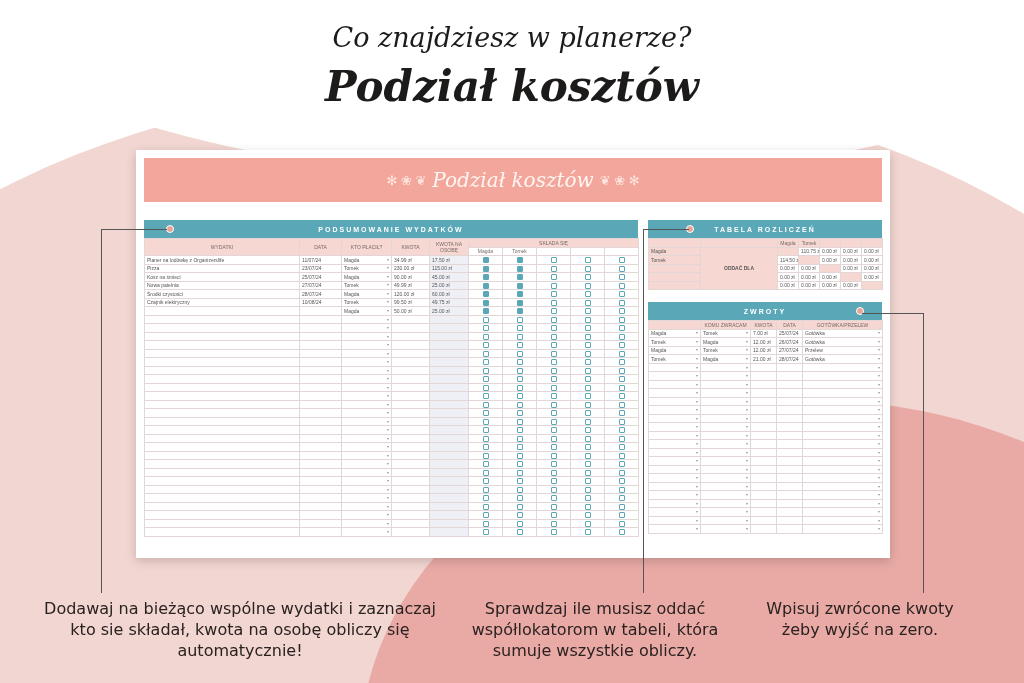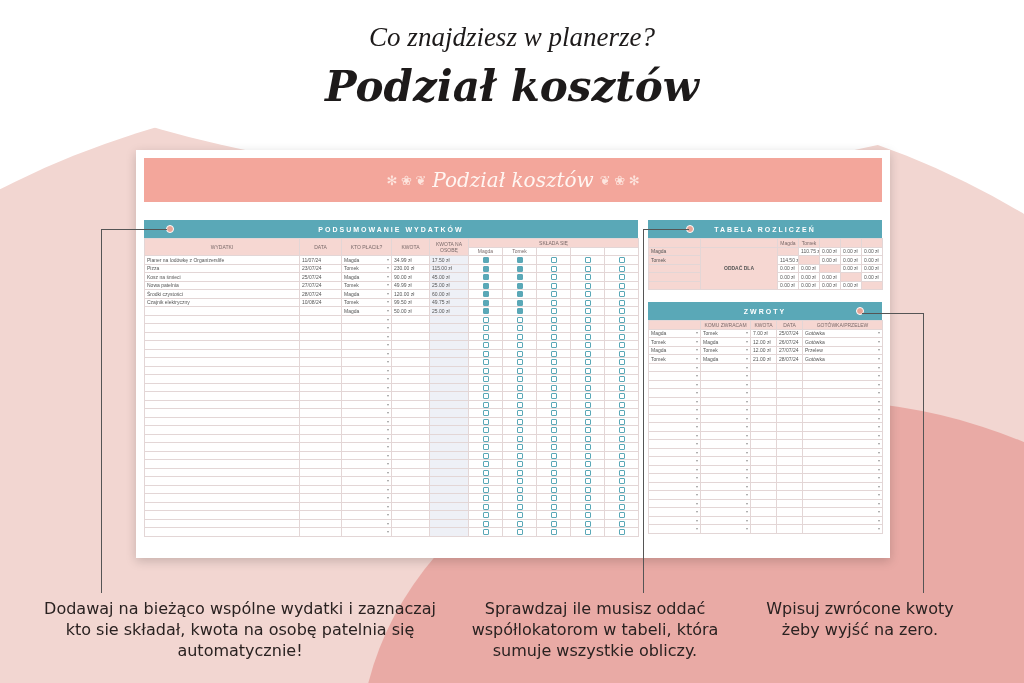--- a/index.html
+++ b/index.html
@@ -5,21 +5,21 @@
   * { box-sizing: border-box; margin: 0; padding: 0; }
   html, body { width: 1024px; height: 683px; overflow: hidden; }
   body { position: relative; background: #ffffff; font-family: "Liberation Sans", sans-serif; color: #2a2221; }
 
   .bg-layer { position: absolute; inset: 0; overflow: hidden; z-index: 0; }
   .blob1 { position: absolute; left: -260px; top: 80px; width: 1500px; height: 900px; border-radius: 50%; background: #f2d6d1; }
   .blob2 { position: absolute; left: 360px; top: 400px; width: 900px; height: 700px; border-radius: 50%; background: #e9aaa5; }
   .blob-white { position: absolute; left: -150px; top: -420px; width: 1400px; height: 600px; border-radius: 50%; background: #ffffff; }
 
   .heading { position: absolute; left: 0; width: 1024px; text-align: center; font-family: "DejaVu Serif", serif; font-style: italic; color: #1d1a1a; z-index: 2; }
-  .heading.sub { top: 22px; font-size: 27px; font-family: Liberation Serif, serif; }
+  .heading.sub { top: 22px; font-size: 27px; }
   .heading.main { top: 62px; font-size: 42px; font-weight: bold; }
 
   .sheet { position: absolute; left: 136px; top: 150px; width: 754px; height: 408px; background: #ffffff; box-shadow: 0 3px 10px rgba(0,0,0,0.18); z-index: 2; overflow: hidden; }
 
   .banner { position: absolute; left: 8px; top: 8px; width: 738px; height: 44px; background: #f3a69b; display: flex; align-items: center; justify-content: center; }
   .banner-title { font-family: "DejaVu Serif", serif; font-style: italic; font-size: 20px; color: #fff6f2; }
   .flower { color: #fff0ea; font-size: 13px; margin: 0 6px; opacity: 0.85; }
 
   .panel-head { position: absolute; background: #5aa8b7; color: #ffffff; font-size: 7px; font-weight: bold; letter-spacing: 2px; display: flex; align-items: center; justify-content: center; height: 18px; }
   .dot { position: absolute; width: 8px; height: 8px; border-radius: 50%; background: #e8a495; border: 1px solid #fff; top: 5px; }
@@ -923,15 +923,15 @@
           </td>
         </tr>
       </tbody>
   </table>
 </div>
 
 <div class="connector" style="left:101px; top:229px; width:66px; height:364px; border-left-width:1px; border-top-width:1px;"></div>
 <div class="connector" style="left:643px; top:229px; width:46px; height:364px; border-left-width:1px; border-top-width:1px;"></div>
 <div class="connector" style="left:862px; top:313px; width:62px; height:280px; border-right-width:1px; border-top-width:1px;"></div>
 
-<div class="caption" style="left:40px; top:598px; width:400px;">Dodawaj na bieżąco wspólne wydatki i zaznaczaj kto sie składał, kwota na osobę patelnia się automatycznie!</div>
+<div class="caption" style="left:40px; top:598px; width:400px;">Dodawaj na bieżąco wspólne wydatki i zaznaczaj kto sie składał, kwota na osobę obliczy się automatycznie!</div>
 <div class="caption" style="left:450px; top:598px; width:290px;">Sprawdzaj ile musisz oddać współlokatorom w tabeli, która sumuje wszystkie obliczy.</div>
 <div class="caption" style="left:745px; top:598px; width:230px;">Wpisuj zwrócone kwoty żeby wyjść na zero.</div>
 
 </body></html>

